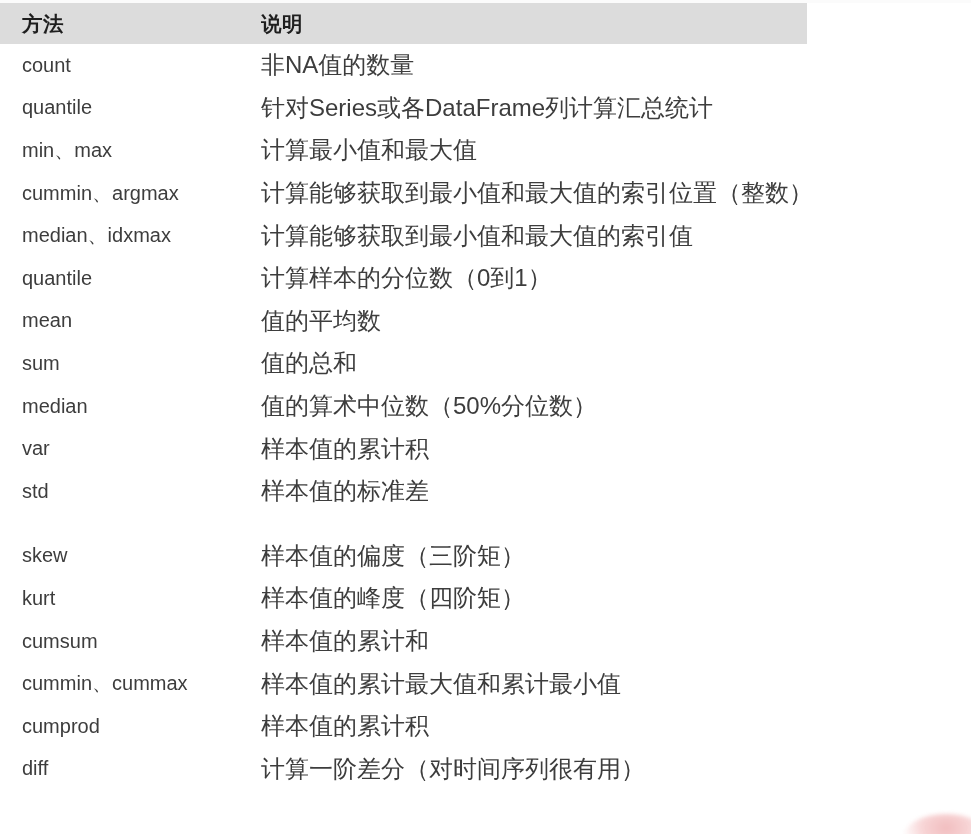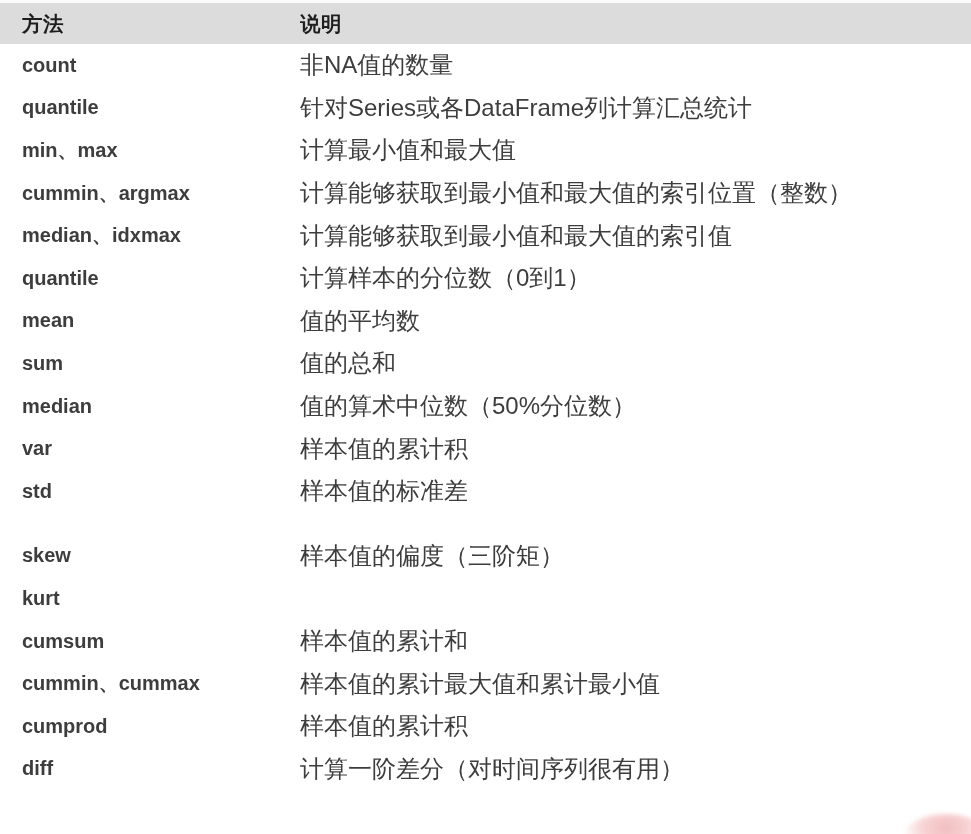--- a/index.html
+++ b/index.html
@@ -28,23 +28,22 @@
   }
   .table {
     position: absolute;
     left: 0;
     top: 3px;
     width: 971px;
   }
   .row {
     display: flex;
     align-items: center;
-    width: 971px;
+    width: 807px;
     box-sizing: border-box;
-    gap: 39px;
   }
   .header-row {
     height: 41px;
     background: #dcdcdc;
   }
   .header-row .cell-method,
   .header-row .cell-desc {
     font-weight: bold;
     color: #1e1e1e;
     font-size: 20.5px;
@@ -54,21 +53,20 @@
     height: 42.6px;
   }
   .cell-method {
     width: 261px;
     padding-left: 22px;
     box-sizing: border-box;
     color: #3a3a3a;
     font-size: 20px;
     white-space: nowrap;
     overflow: hidden;
-    font-weight: bold;
   }
   .cell-desc {
     flex: 1;
     padding-left: 0px;
     box-sizing: border-box;
     color: #3a3a3a;
     font-size: 24px;
     white-space: nowrap;
     overflow: hidden;
   }
@@ -166,20 +164,21 @@
     </div>
 
     <div class="section-gap"></div>
 
     <div class="row body-row">
       <div class="cell-method">skew</div>
       <div class="cell-desc">样本值的偏度（三阶矩）</div>
     </div>
     <div class="row body-row">
       <div class="cell-method">kurt</div>
+      <div class="cell-desc">样本值的峰度（四阶矩）</div>
     </div>
     <div class="row body-row">
       <div class="cell-method">cumsum</div>
       <div class="cell-desc">样本值的累计和</div>
     </div>
     <div class="row body-row">
       <div class="cell-method">cummin、cummax</div>
       <div class="cell-desc">样本值的累计最大值和累计最小值</div>
     </div>
     <div class="row body-row">

